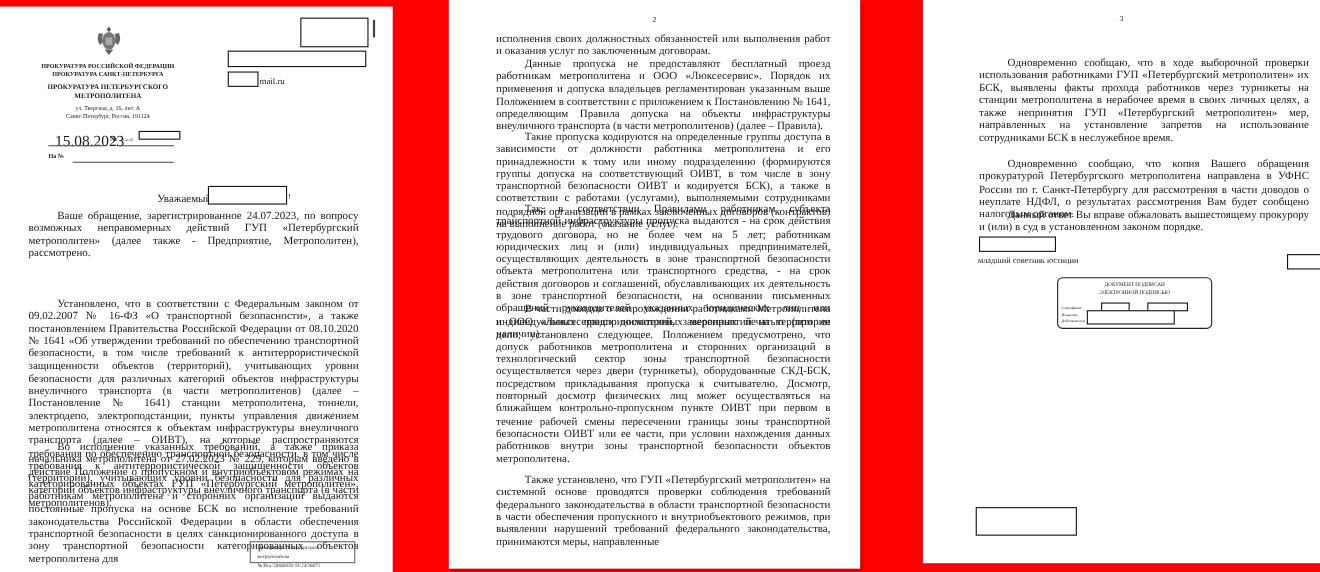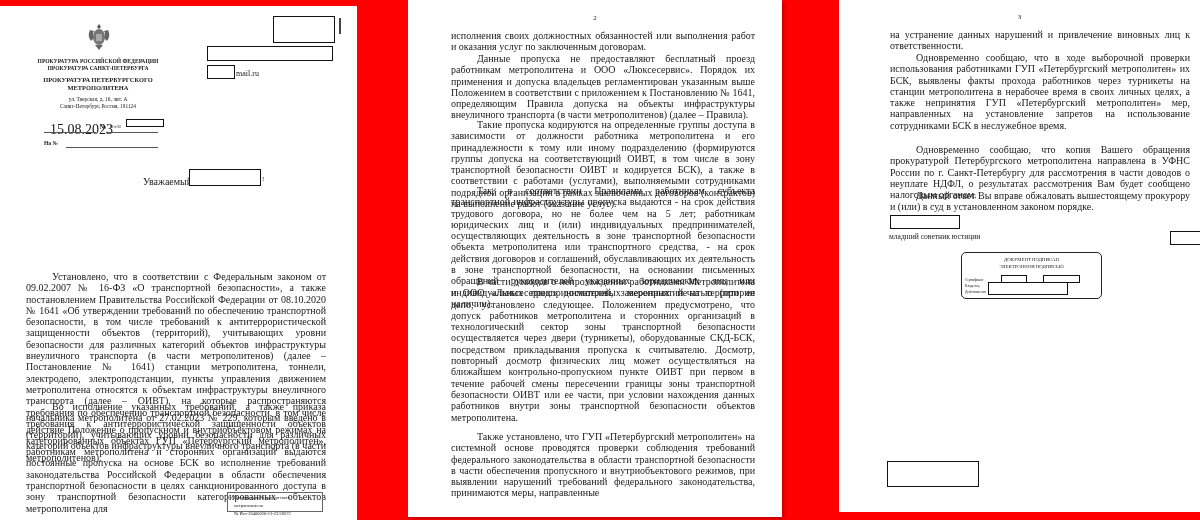--- a/index.html
+++ b/index.html
@@ -54,20 +54,21 @@
   <div class="dateline" style="left:110px;top:119px;font-size:3.5px;">11-и-20</div>
   <div class="redact" style="left:126px;top:113px;width:38px;height:8px;"></div>
   <div class="uline" style="left:106px;top:126px;width:52px;"></div>
   <div class="dateline" style="left:44px;top:134px;font-size:5.6px;font-weight:bold;">На №</div>
   <div class="uline" style="left:66px;top:141px;width:92px;"></div>
 
   <div class="dateline" style="left:143px;top:170px;font-size:10px;">Уважаемый</div>
   <div class="redact" style="left:189px;top:163px;width:72px;height:17px;"></div>
   <div class="dateline" style="left:262px;top:169px;font-size:7px;">!</div>
 
+  <p class="para" style="left:25px;top:184px;width:300px;">Ваше обращение, зарегистрированное 24.07.2023, по вопросу возможных неправомерных действий ГУП «Петербургский метрополитен» (далее также - Предприятие, Метрополитен), рассмотрено.</p>
   <p class="para" style="left:25px;top:264px;width:300px;">Установлено, что в соответствии с Федеральным законом от 09.02.2007 № 16-ФЗ «О транспортной безопасности», а также постановлением Правительства Российской Федерации от 08.10.2020 № 1641 «Об утверждении требований по обеспечению транспортной безопасности, в том числе требований к антитеррористической защищенности объектов (территорий), учитывающих уровни безопасности для различных категорий объектов инфраструктуры внеуличного транспорта (в части метрополитенов) (далее – Постановление № 1641) станции метрополитена, тоннели, электродепо, электроподстанции, пункты управления движением метрополитена относятся к объектам инфраструктуры внеуличного транспорта (далее – ОИВТ), на которые распространяются требования по обеспечению транспортной безопасности, в том числе требования к антитеррористической защищенности объектов (территорий), учитывающих уровни безопасности для различных категорий объектов инфраструктуры внеуличного транспорта (в части метрополитенов).</p>
   <p class="para" style="left:25px;top:394px;width:300px;">Во исполнение указанных требований, а также приказа начальника метрополитена от 27.02.2023 № 229, которым введено в действие Положение о пропускном и внутриобъектовом режимах на категорированных объектах ГУП «Петербургский метрополитен», работникам метрополитена и сторонних организаций выдаются постоянные пропуска на основе БСК во исполнение требований законодательства Российской Федерации в области обеспечения транспортной безопасности в целях санкционированного доступа в зону транспортной безопасности категорированных объектов метрополитена для</p>
 
   <div class="stamp" style="left:227px;top:486px;width:96px;height:20px;">
     <div>Прокуратура Петербургского метрополитена</div>
     <div>№ Исх-20400020-13-23/26672</div>
   </div>
 </div>
 
 <div class="page" id="p2">
@@ -75,21 +76,20 @@
   <p class="para noindent" style="left:42px;top:29px;width:304px;">исполнения своих должностных обязанностей или выполнения работ и оказания услуг по заключенным договорам.</p>
   <p class="para" style="left:42px;top:52px;width:304px;">Данные пропуска не предоставляют бесплатный проезд работникам метрополитена и ООО «Люксесервис». Порядок их применения и допуска владельцев регламентирован указанным выше Положением в соответствии с приложением к Постановлению № 1641, определяющим Правила допуска на объекты инфраструктуры внеуличного транспорта (в части метрополитенов) (далее – Правила).</p>
   <p class="para" style="left:42px;top:118px;width:304px;">Такие пропуска кодируются на определенные группы доступа в зависимости от должности работника метрополитена и его принадлежности к тому или иному подразделению (формируются группы допуска на соответствующий ОИВТ, в том числе в зону транспортной безопасности ОИВТ и кодируется БСК), а также в соответствии с работами (услугами), выполняемыми сотрудниками подрядной организации в рамках заключенных договоров (контрактов) на выполнение работ (оказание услуг).</p>
   <p class="para" style="left:42px;top:184px;width:304px;">Так, в соответствии Правилами работникам субъекта транспортной инфраструктуры пропуска выдаются - на срок действия трудового договора, но не более чем на 5 лет; работникам юридических лиц и (или) индивидуальных предпринимателей, осуществляющих деятельность в зоне транспортной безопасности объекта метрополитена или транспортного средства, - на срок действия договоров и соглашений, обуславливающих их деятельность в зоне транспортной безопасности, на основании письменных обращений руководителей указанных юридических лиц или индивидуальных предпринимателей, заверенных печатью (при ее наличии).</p>
   <p class="para" style="left:42px;top:275px;width:304px;">В части доводов о непрохождении работниками Метрополитена и ООО «Люксесервис» досмотровых мероприятий на территории депо, установлено следующее. Положением предусмотрено, что допуск работников метрополитена и сторонних организаций в технологический сектор зоны транспортной безопасности осуществляется через двери (турникеты), оборудованные СКД-БСК, посредством прикладывания пропуска к считывателю. Досмотр, повторный досмотр физических лиц может осуществляться на ближайшем контрольно-пропускном пункте ОИВТ при первом в течение рабочей смены пересечении границы зоны транспортной безопасности ОИВТ или ее части, при условии нахождения данных работников внутри зоны транспортной безопасности объектов метрополитена.</p>
   <p class="para" style="left:42px;top:430px;width:304px;">Также установлено, что ГУП «Петербургский метрополитен» на системной основе проводятся проверки соблюдения требований федерального законодательства в области транспортной безопасности в части обеспечения пропускного и внутриобъектового режимов, при выявлении нарушений требований федерального законодательства, принимаются меры, направленные</p>
 </div>
 
 <div class="page" id="p3">
   <div class="pnum" style="top:13px;">3</div>
-  <p class="para noindent" style="left:50px;top:28px;width:300px;">на устранение данных нарушений и привлечение виновных лиц к ответственности.</p>
   <p class="para" style="left:50px;top:51px;width:300px;">Одновременно сообщаю, что в ходе выборочной проверки использования работниками ГУП «Петербургский метрополитен» их БСК, выявлены факты прохода работников через турникеты на станции метрополитена в нерабочее время в своих личных целях, а также непринятия ГУП «Петербургский метрополитен» мер, направленных на установление запретов на использование сотрудниками БСК в неслужебное время.</p>
   <p class="para" style="left:50px;top:143px;width:300px;">Одновременно сообщаю, что копия Вашего обращения прокуратурой Петербургского метрополитена направлена в УФНС России по г. Санкт-Петербургу для рассмотрения в части доводов о неуплате НДФЛ, о результатах рассмотрения Вам будет сообщено налоговым органом.</p>
   <p class="para" style="left:50px;top:189px;width:300px;">Данный ответ Вы вправе обжаловать вышестоящему прокурору и (или) в суд в установленном законом порядке.</p>
 
   <div class="redact" style="left:51px;top:215px;width:70px;height:14px;"></div>
   <div class="dateline" style="left:50px;top:232px;font-size:7.6px;">младший советник юстиции</div>
   <div class="redact" style="left:331px;top:231px;width:61px;height:14px;"></div>
 
   <div class="esig" style="left:122px;top:252px;width:141px;height:47px;">
     <div class="t">

